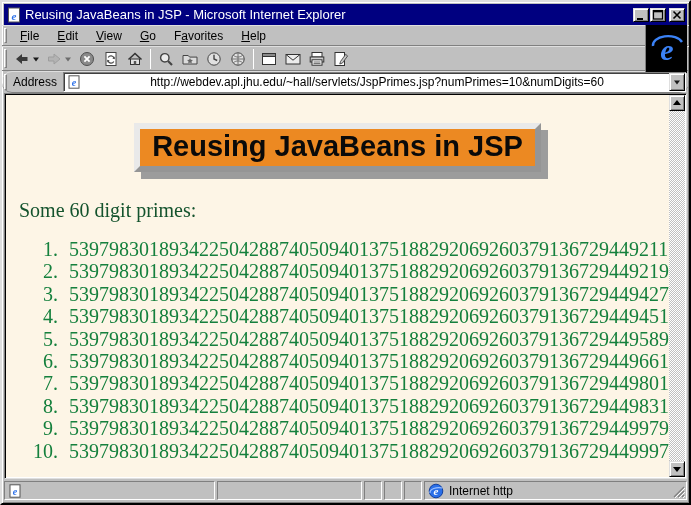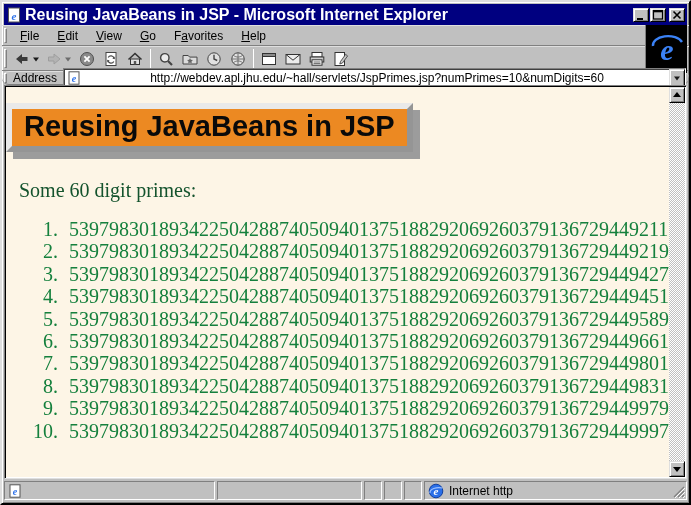--- a/index.html
+++ b/index.html
@@ -10,42 +10,42 @@
   html,body{width:691px;height:505px;overflow:hidden;background:#808080;}
   body{font-family:"Liberation Sans",sans-serif;}
   .window{width:691px;height:505px;background:var(--chrome);
     border:2px solid; border-color:#dfdfdf #000 #000 #dfdfdf;
     box-shadow:inset 1px 1px 0 #fff, inset -1px -1px 0 #808080;
     position:relative; display:flex; flex-direction:column;}
   
   .titlebar{height:21px; margin:2px 2px 0 2px; background:var(--titlebar);
     display:flex; align-items:center; padding:0 2px; flex:0 0 auto;}
   .t-icon{width:16px;height:16px;margin-right:3px;flex:0 0 auto;}
-  .t-text{color:#fff;font-weight:bold;font-size:16px;white-space:nowrap;overflow:hidden;flex:1;}
+  .t-text{color:#fff;font-weight:normal;font-size:13px;white-space:nowrap;overflow:hidden;flex:1;}
   .t-btns{display:flex;gap:1px;}
   .t-btns button{width:16px;height:14px;background:var(--face);
     border:1px solid;border-color:#dfdfdf #000 #000 #dfdfdf;
     box-shadow:inset 1px 1px 0 #fff, inset -1px -1px 0 #808080;
     display:flex;align-items:center;justify-content:center;padding:0;cursor:default;}
   .t-btns button.close{margin-left:2px;}
   
   .chrome{position:relative;flex:0 0 auto;text-align:center;}
   .row{display:flex;align-items:center;border-top:1px solid #dfdfdf;border-bottom:1px solid #808080;}
   .grip{width:3px;height:80%;margin:0 4px 0 2px;border:1px solid;border-color:#fff #808080 #808080 #fff;flex:0 0 auto;}
   .menubar{height:21px;padding-right:46px;}
   .menu-item{font-size:12px;color:#000;padding:2px 9px;white-space:nowrap;}
   .menu-item u{text-decoration:underline;}
   .toolbar{height:25px;padding-right:46px;}
   .tbtn{height:22px;min-width:24px;background:var(--chrome);border:1px solid var(--chrome);
     display:flex;align-items:center;justify-content:center;padding:0 2px;gap:2px;cursor:default;}
   .tbtn.disabled svg{opacity:.5;}
   .tsep{width:1px;height:20px;background:#808080;border-right:1px solid #fff;margin:0 3px;flex:0 0 auto;}
   .logo{position:absolute;top:0;right:2px;width:42px;height:48px;background:#000;
     display:flex;align-items:center;justify-content:center;border-left:1px solid #808080;}
-  .addressbar{height:14px;border-radius:10px;}
+  .addressbar{height:22px;border-radius:10px;}
   .addr-label{font-size:12px;color:#000;padding:0 6px 0 2px;}
   .addr-field{flex:1;height:20px;background:#fff;border:1px solid;border-color:#808080 #fff #fff #808080;
     box-shadow:inset 1px 1px 0 #404040;display:flex;align-items:center;padding:0 0 0 2px;margin-right:3px;position:relative;}
   .addr-ico{width:14px;height:14px;margin:0 4px 0 1px;flex:0 0 auto;}
   .addr-text{font-size:12px;color:#000;white-space:nowrap;overflow:hidden;flex:1;}
   .addr-drop{width:16px;height:18px;background:var(--face);border:1px solid;
     border-color:#dfdfdf #000 #000 #dfdfdf;box-shadow:inset 1px 1px 0 #fff, inset -1px -1px 0 #808080;
     display:flex;align-items:center;justify-content:center;flex:0 0 auto;padding:0;}
   
   .content{flex:1;margin:0 2px;background:var(--pagebg);position:relative;
@@ -55,21 +55,21 @@
   .scrollbar{position:absolute;top:1px;right:1px;bottom:1px;width:16px;
     background:#fff;
     background-image:linear-gradient(45deg,#c0c0c0 25%,transparent 25%,transparent 75%,#c0c0c0 75%),
                      linear-gradient(45deg,#c0c0c0 25%,transparent 25%,transparent 75%,#c0c0c0 75%);
     background-size:2px 2px;background-position:0 0,1px 1px;}
   .sb-btn{position:absolute;left:0;width:16px;height:16px;background:var(--face);
     border:1px solid;border-color:#dfdfdf #000 #000 #dfdfdf;
     box-shadow:inset 1px 1px 0 #fff, inset -1px -1px 0 #808080;
     display:flex;align-items:center;justify-content:center;padding:0;}
   .sb-up{top:0;} .sb-down{bottom:0;}
-  .head-wrap{text-align:left;margin-top:16px;}
+  .head-wrap{text-align:center;margin-top:28px;}
   .headbox{display:inline-block;background:var(--orange);color:#0a0a0a;
     font-family:"Liberation Sans",sans-serif;font-weight:bold;font-size:29px;
     padding:1px 12px 3px 12px;border:6px outset #e9e9e9;box-shadow:7px 7px 0 var(--shadow);}
   .intro{font-family:"Liberation Serif",serif;font-size:20px;color:#14532d;margin:27px 0 0 13px;}
   ol.primes{font-family:"Liberation Serif",serif;font-size:20px;color:#15803d;
     margin-top:16px;padding-left:57px;}
   ol.primes li{line-height:22.4px;padding-left:6px;white-space:nowrap;}
   
   .statusbar{flex:0 0 24px;display:flex;gap:2px;align-items:stretch;padding:2px 2px 3px 2px;}
   .sp{border:1px solid;border-color:#808080 #fff #fff #808080;display:flex;align-items:center;padding:0 3px;font-size:12px;color:#000;}

